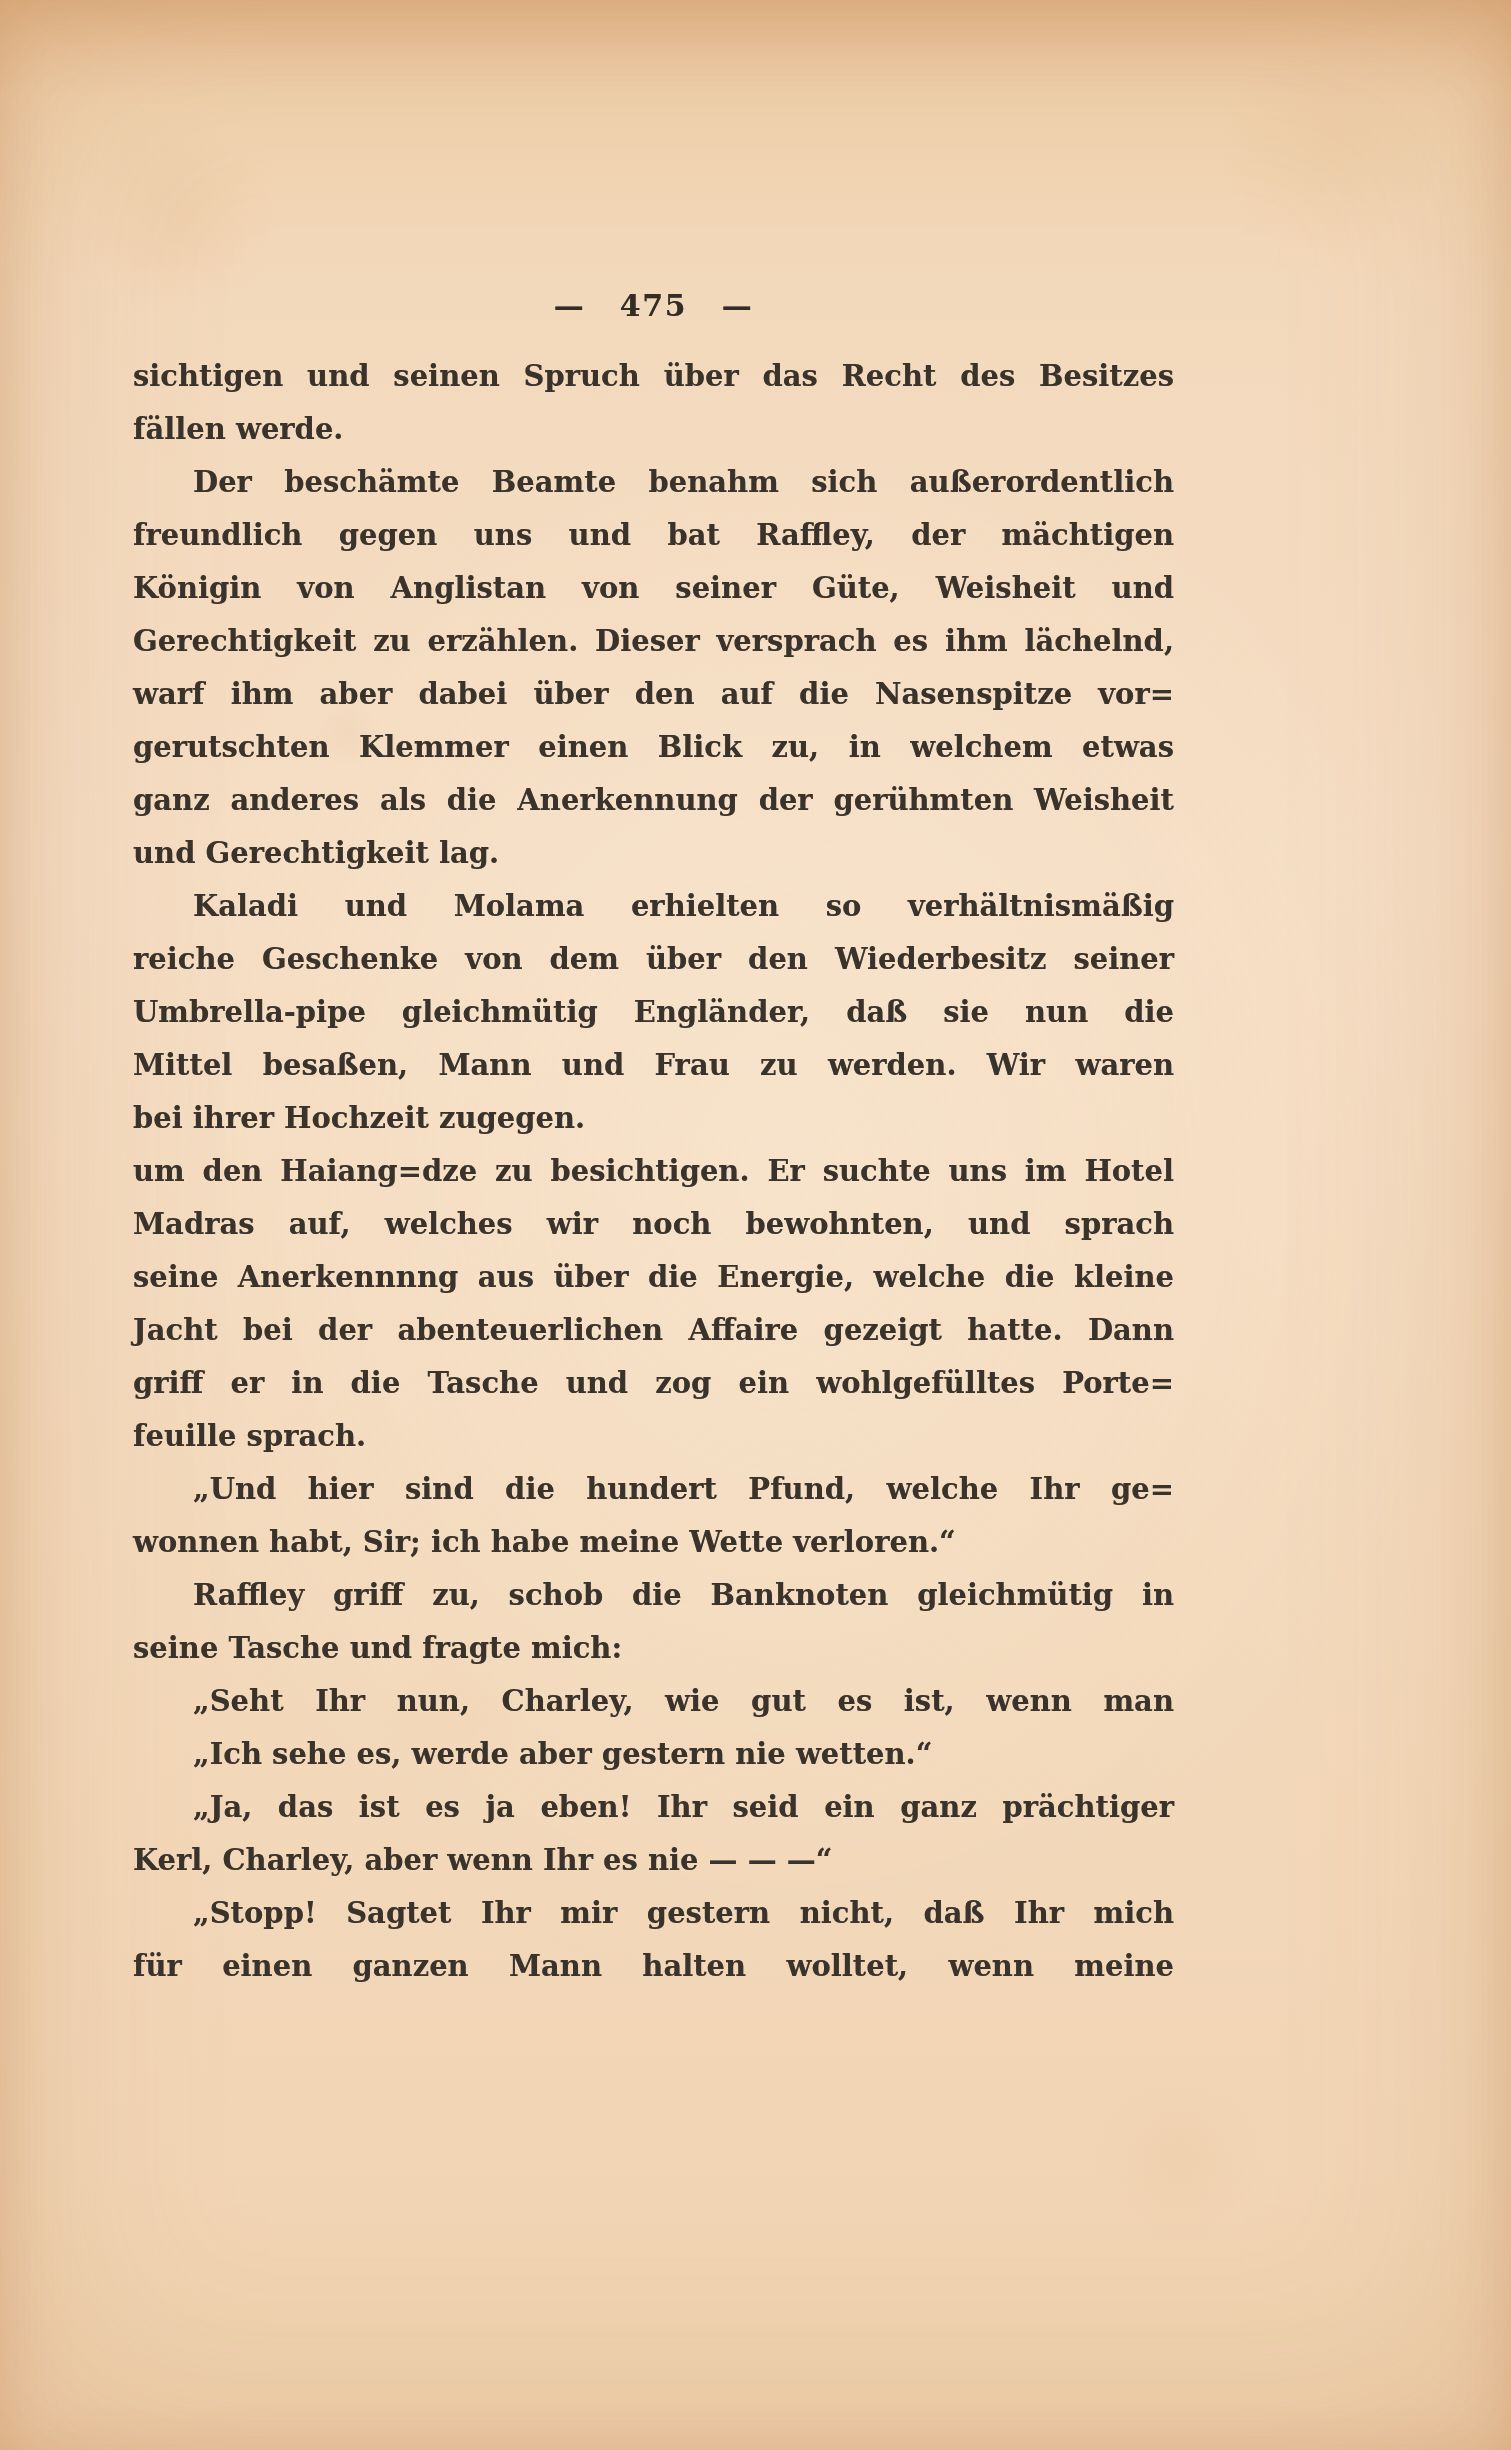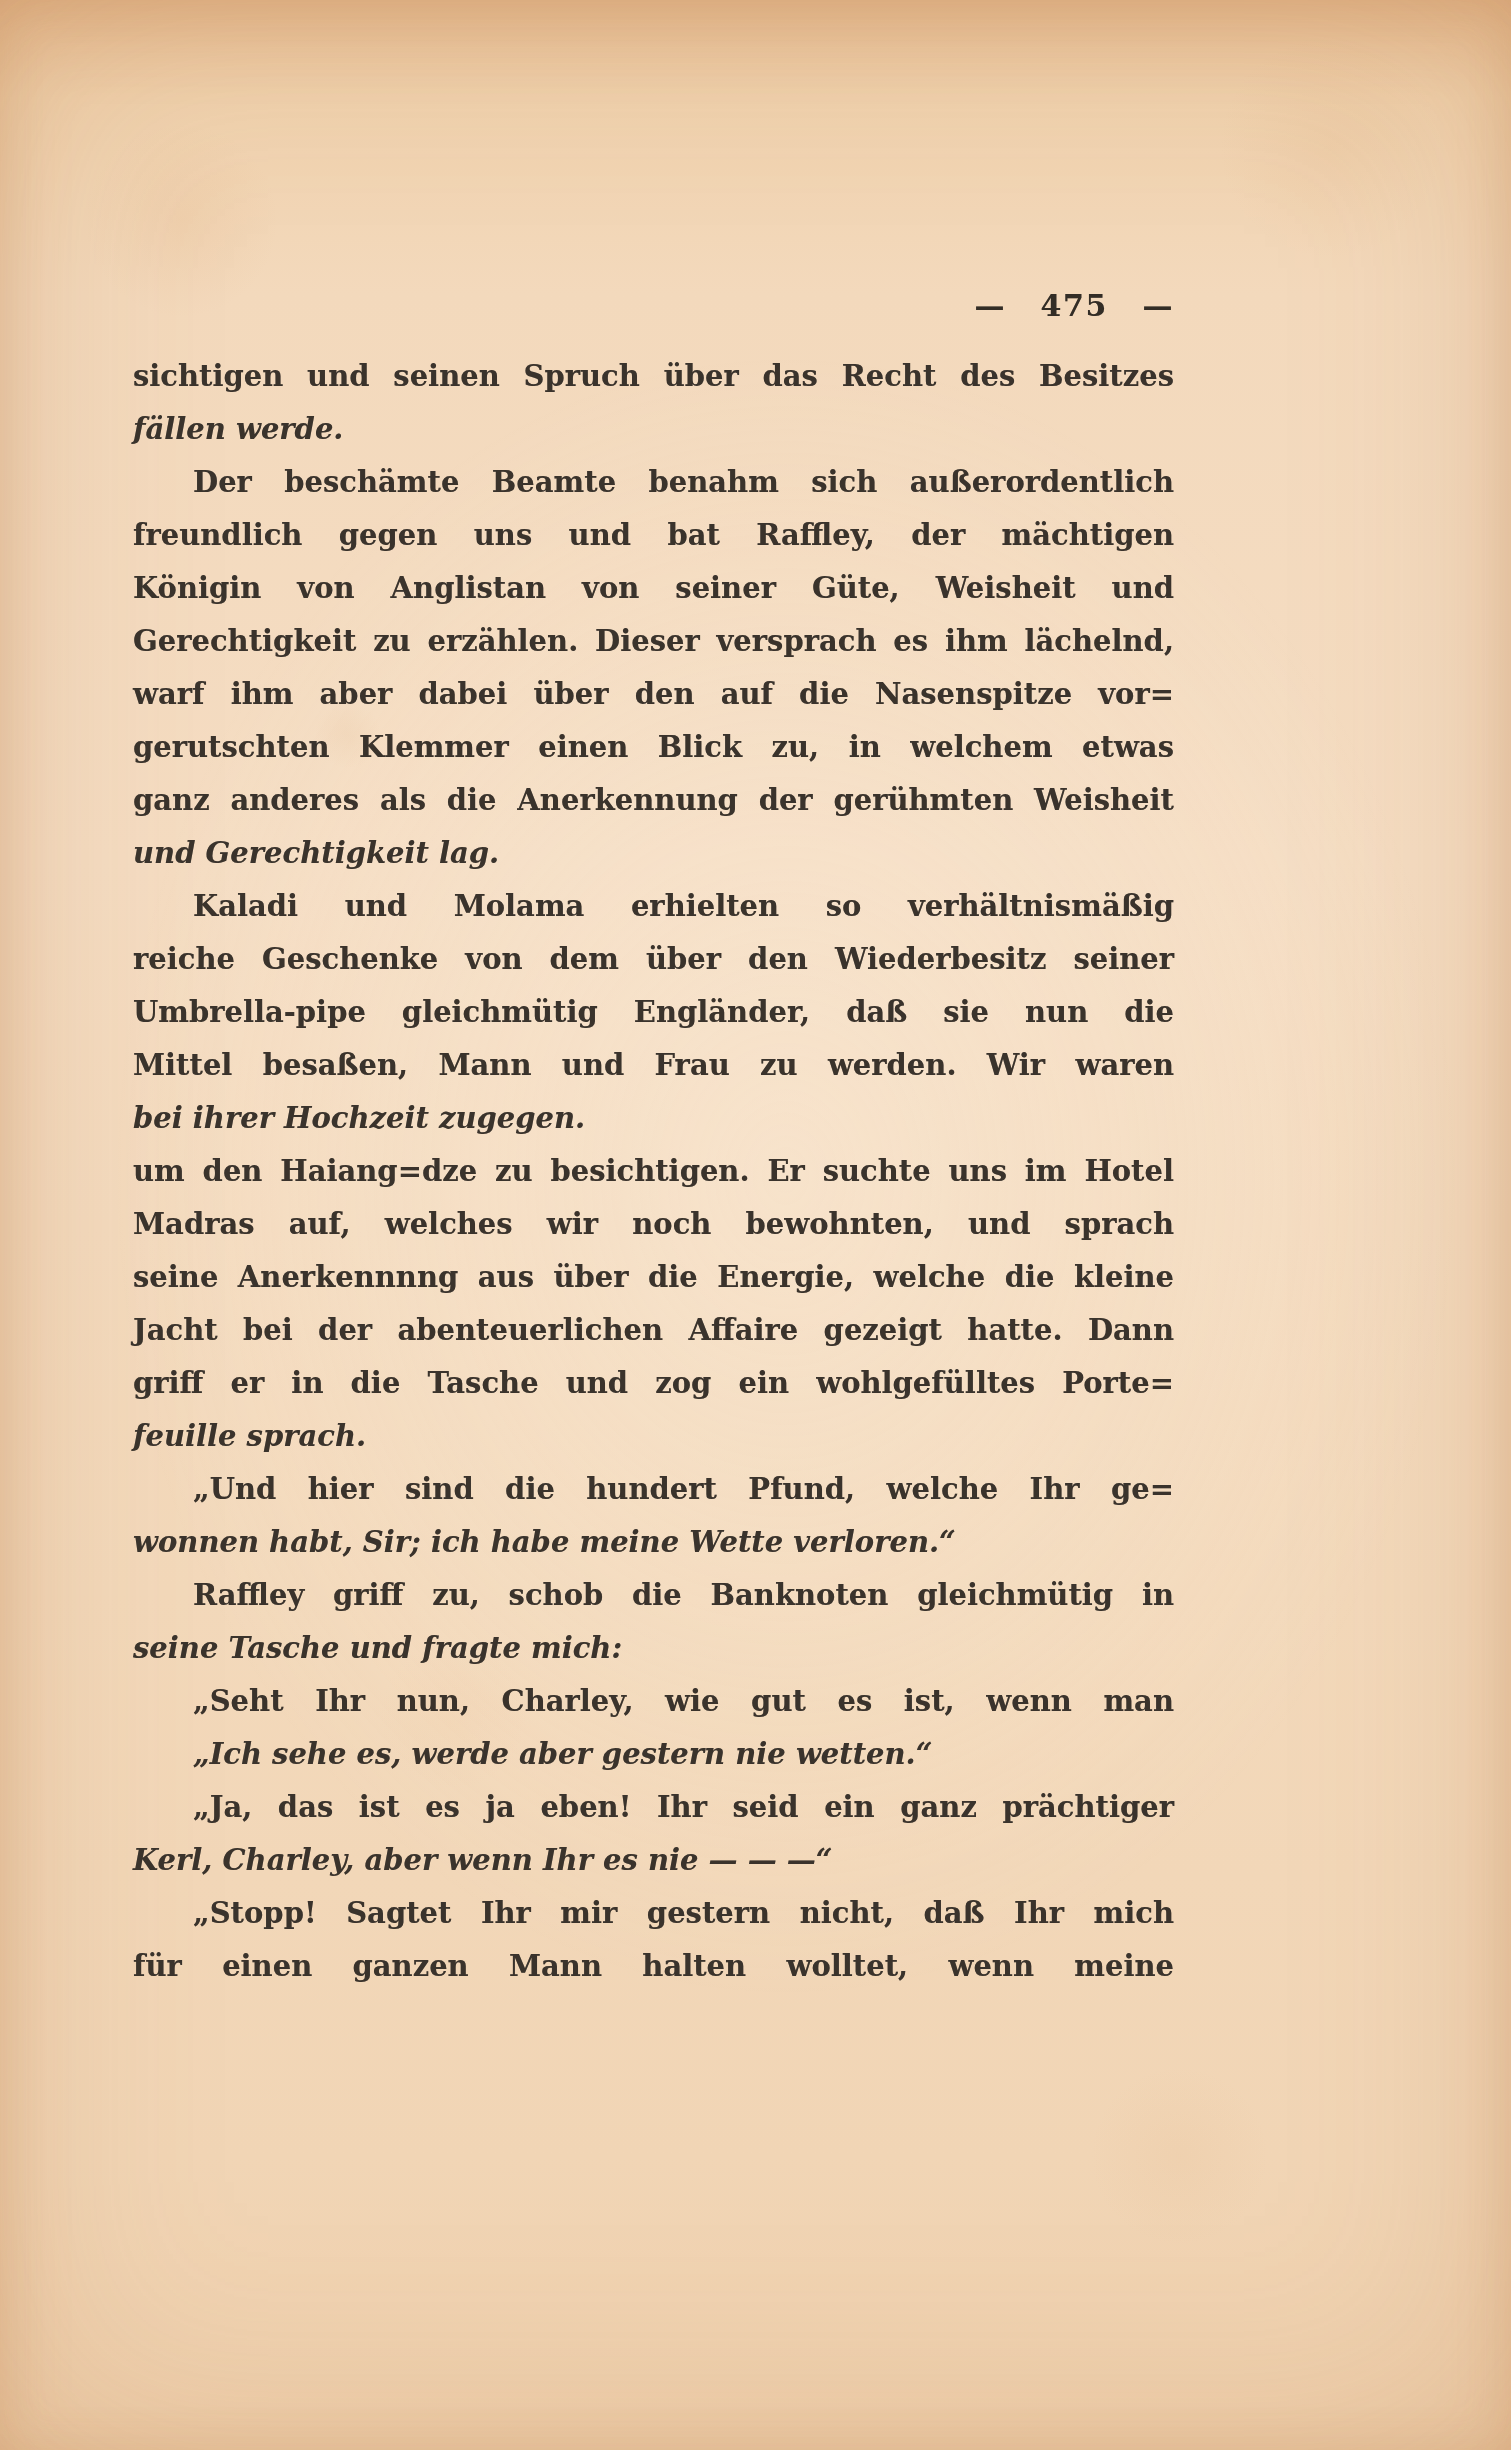--- a/index.html
+++ b/index.html
@@ -29,21 +29,21 @@
     box-shadow:
       inset 0 0 224px rgba(176,112,58,0.22),
       inset 0 0 48px rgba(176,112,58,0.14),
       inset 0 32px 75px rgba(198,130,70,0.18);
   }
   .page-number {
     position: absolute;
     top: 288px;
     left: 133px;
     width: 1041px;
-    text-align: right;
+    text-align: center;
     font-size: 30px;
     font-weight: bold;
     color: #332d26;
     letter-spacing: 1.6px;
     word-spacing: 22.4px;
     text-shadow: 0 0 0.5px rgba(51,45,38,0.45);
   }
   .text-block {
     position: absolute;
     top: 350px;
@@ -57,21 +57,20 @@
   .line {
     height: 53px;
     line-height: 53px;
     text-align: justify;
     text-align-last: justify;
     text-justify: inter-word;
     overflow: visible;
   }
   .line.last {
     text-align-last: left;
-    font-style: italic;
   }
   .line.indent {
     text-indent: 60px;
   }
 </style>
 </head>
 <body>
 
 <div class="paper-texture"></div>
 

